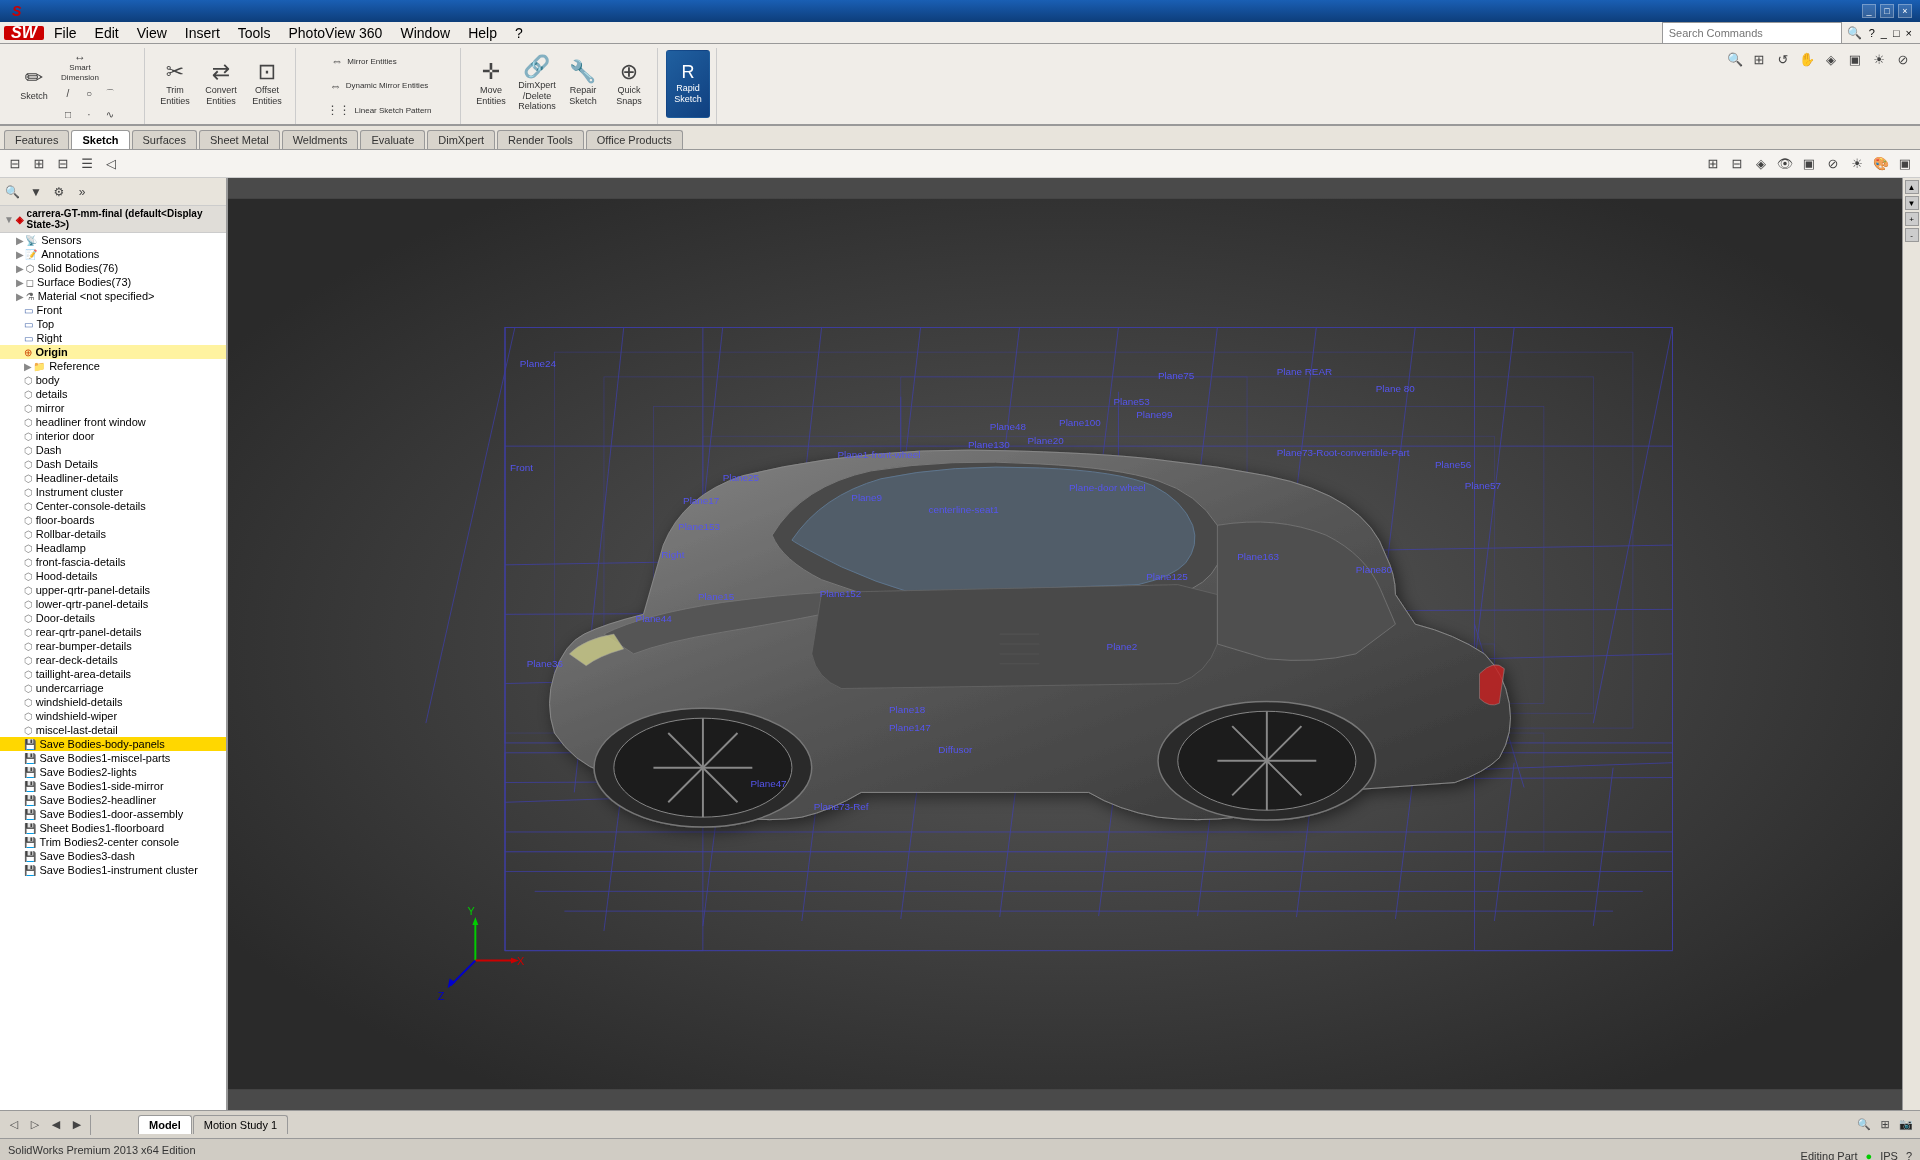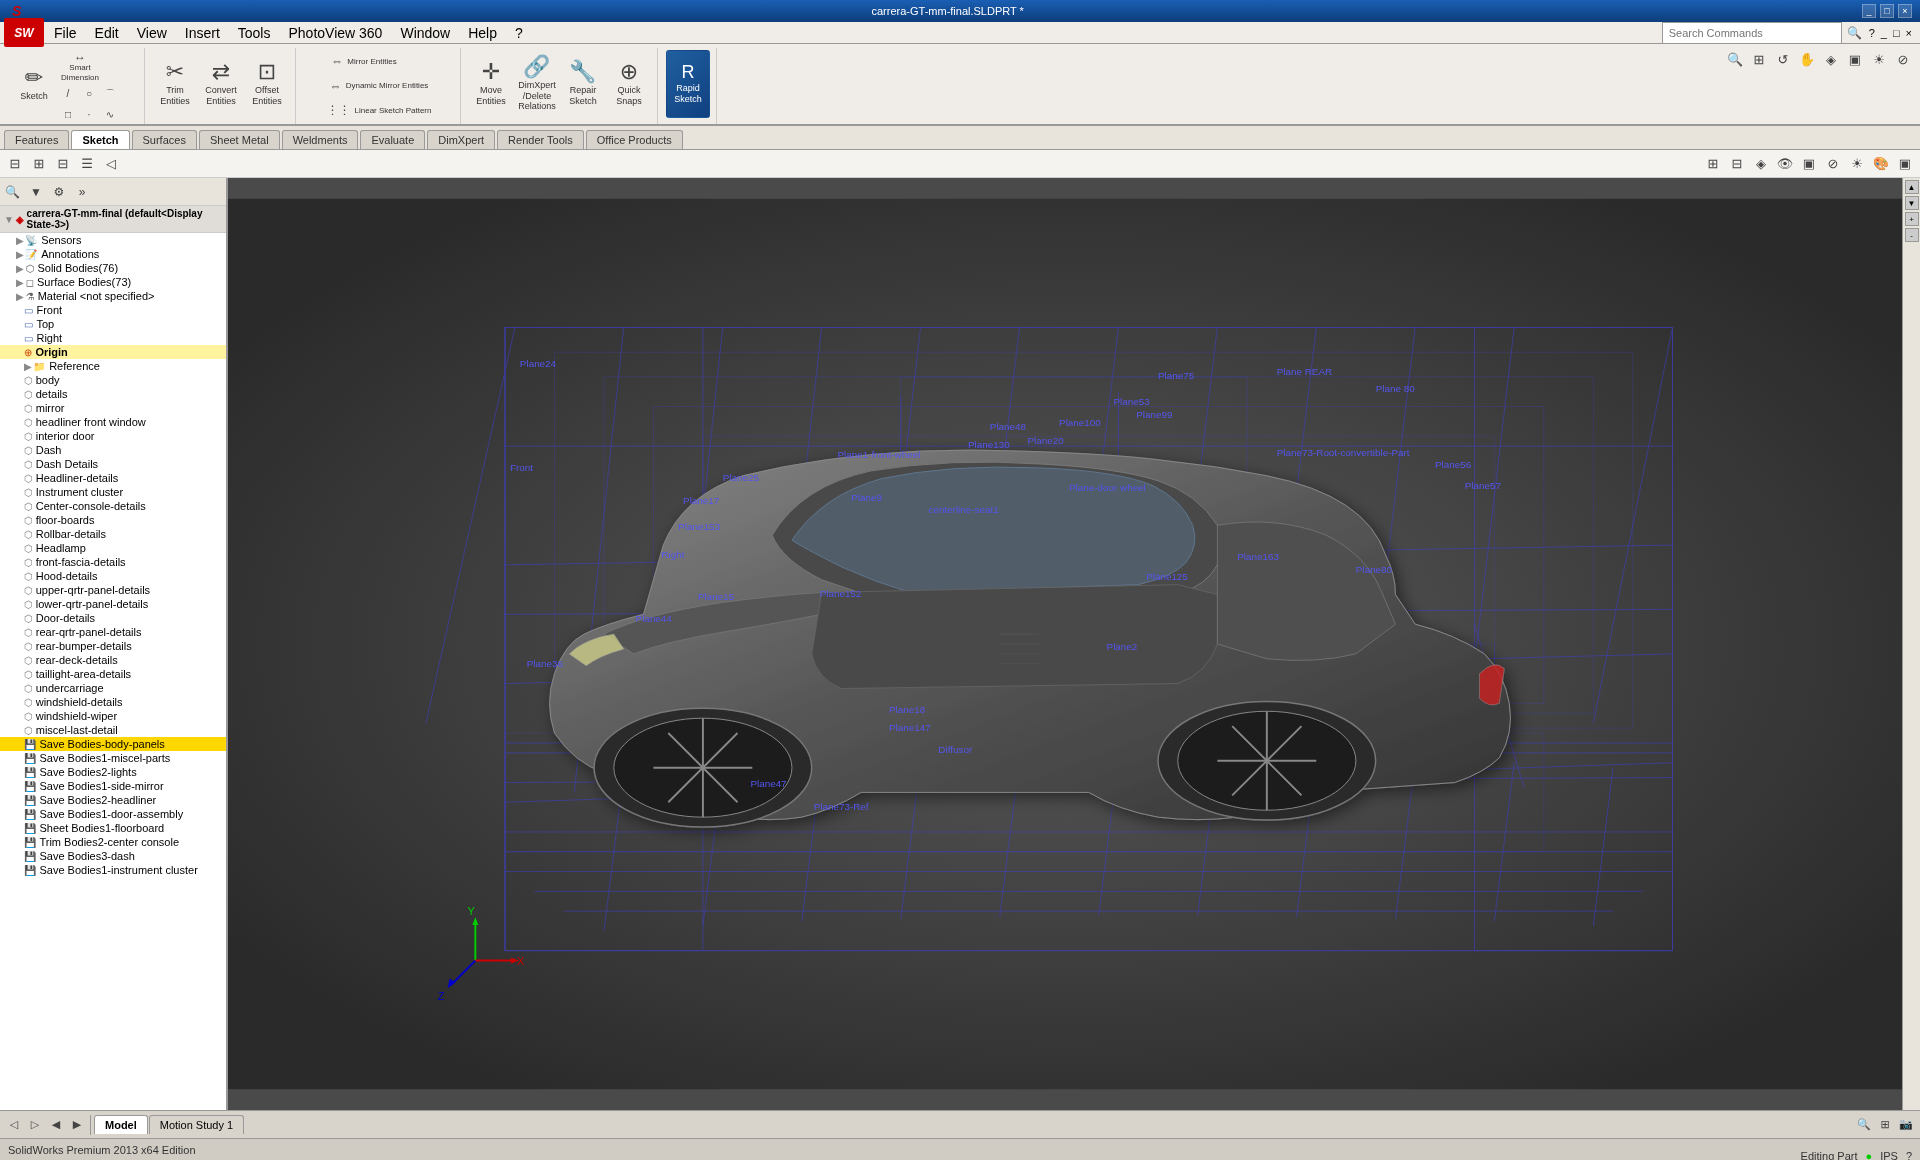--- a/index.html
+++ b/index.html
@@ -244,21 +244,21 @@
     .rp-btn { width: 14px; height: 14px; background: #ccc; border: 1px solid #999; cursor: pointer; font-size: 8px; display: flex; align-items: center; justify-content: center; }
     .bottom-tab {
       padding: 3px 10px;
       cursor: pointer;
       font-size: 11px;
       border: 1px solid #999;
       border-bottom: none;
       background: #d8d4cc;
       border-radius: 3px 3px 0 0;
     }
-    .bottom-tab.active { background: white; font-weight: bold; }
+    .bottom-tab.active { background: white; font-weight: bold; margin-left: 44px; }
 
     
     #status-bar {
       height: 22px;
       background: #d0ccc4;
       border-top: 1px solid #999;
       display: flex;
       align-items: center;
       padding: 0 8px;
       font-size: 11px;
@@ -293,30 +293,29 @@
       display: flex; align-items: center; justify-content: center;
       cursor: pointer; border: 1px solid transparent; border-radius: 2px;
       font-size: 11px; color: #444;
     }
   </style>
 </head>
 <body>
 
 <div id="title-bar">
   <div class="sw-logo">S</div>
-  <div class="title">carrera-GT-mm-final.SLDPRT *</div>
   <div class="win-controls">
     <div class="win-btn">_</div>
     <div class="win-btn">□</div>
     <div class="win-btn">×</div>
   </div>
 </div>
 
 <div id="menu-bar">
-  <div style="width:40px;height:29px;background:#cc0000;color:white;font-weight:bold;font-style:italic;font-size:12px;display:flex;align-items:center;justify-content:center;border-radius:2px;">SW</div>
+  <div style="width:40px;height:14px;background:#cc0000;color:white;font-weight:bold;font-style:italic;font-size:16px;display:flex;align-items:center;justify-content:center;border-radius:2px;">SW</div>
   <div class="menu-item">File</div>
   <div class="menu-item">Edit</div>
   <div class="menu-item">View</div>
   <div class="menu-item">Insert</div>
   <div class="menu-item">Tools</div>
   <div class="menu-item">PhotoView 360</div>
   <div class="menu-item">Window</div>
   <div class="menu-item">Help</div>
   <div class="menu-item">?</div>
   <div style="flex:1"></div>

